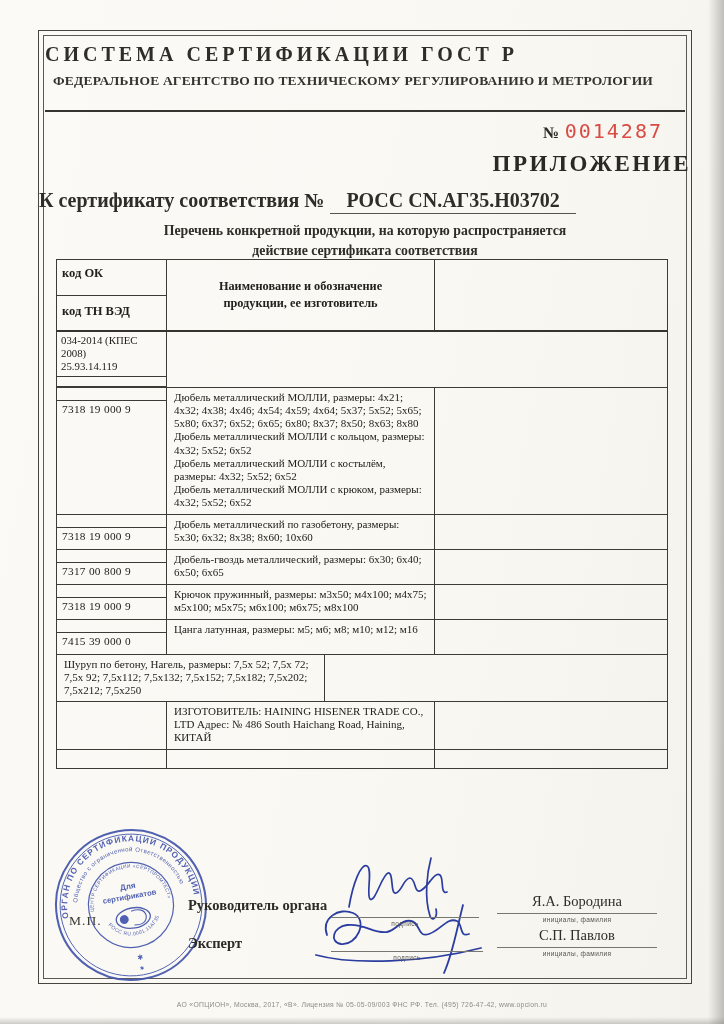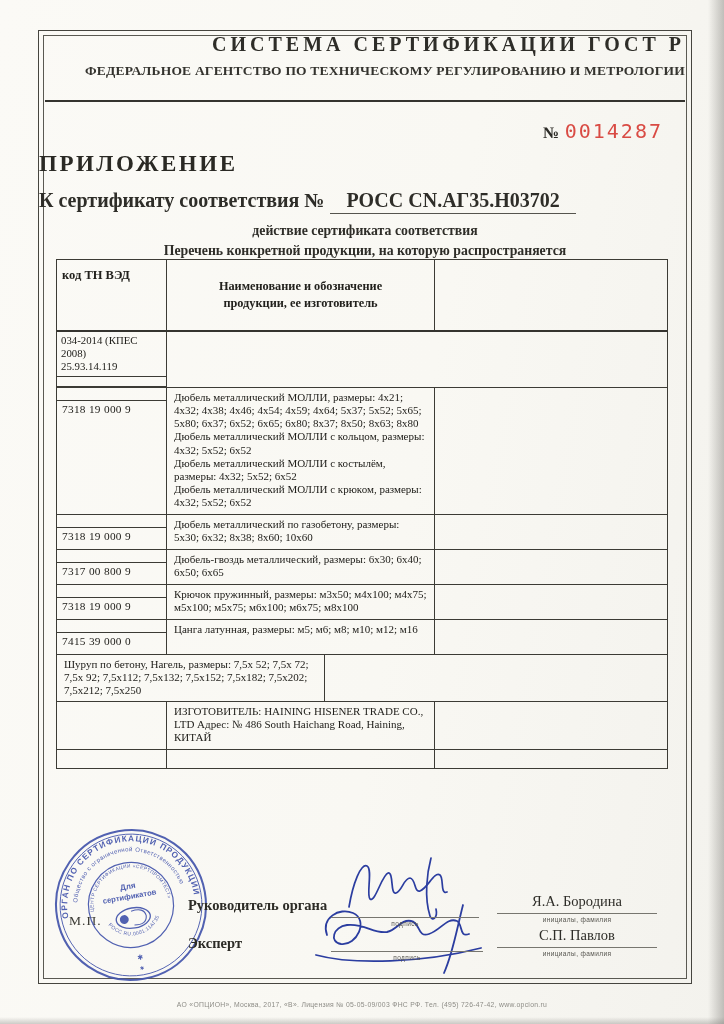--- a/index.html
+++ b/index.html
@@ -10,30 +10,30 @@
   }
   .edge-r{position:absolute;right:0;top:0;width:16px;height:100%;
     background:linear-gradient(to right,rgba(0,0,0,0),rgba(110,108,104,.40));}
   .edge-b{position:absolute;left:0;bottom:0;width:100%;height:7px;
     background:linear-gradient(to bottom,rgba(0,0,0,0),rgba(120,118,114,.35));}
 
   .frame{position:absolute;left:38px;top:30px;width:652px;height:952px;
     border:1.6px solid #46453f;}
   .frame::before{content:"";position:absolute;inset:4px;border:1px solid #5a5952;pointer-events:none;}
 
-  .masthead{position:absolute;left:6px;top:2px;right:6px;height:67px;text-align:right;
+  .masthead{position:absolute;left:6px;top:12px;right:6px;height:67px;text-align:left;
     border-bottom:2.6px solid #35342f;padding-top:0;box-sizing:content-box;}
   .masthead .l1{font-size:20px;font-weight:bold;letter-spacing:4px;color:#2e2d28;}
   .masthead .l2{font-size:13.5px;font-weight:bold;letter-spacing:.2px;margin-top:7px;color:#34332e;margin-left:8px;}
 
   .blank-no{position:absolute;top:88px;right:28px;white-space:nowrap;}
   .blank-no .lbl{font-size:16px;font-weight:bold;color:#2c2b26;margin-right:6px;}
   .blank-no .val{font-family:"DejaVu Sans Mono",monospace;font-size:20px;letter-spacing:2px;color:#d94b44;}
 
-  .doc-title{position:absolute;top:120px;left:0;right:0;text-align:left;
+  .doc-title{position:absolute;top:120px;left:0;right:0;text-align:right;
     font-size:23px;font-weight:bold;letter-spacing:2.5px;color:#2a2924;}
   .cert-line{position:absolute;top:158px;left:0;right:0;text-align:left;font-size:20px;font-weight:600;color:#2e2d28;}
   .cert-line .num{display:inline-block;border-bottom:1px solid #55544e;padding:0 16px 1px 16px;margin-left:6px;font-weight:600;}
   .subtitle{position:absolute;top:190px;left:0;right:0;text-align:center;
     font-size:13.8px;font-weight:bold;line-height:20px;color:#2e2d28;}
 
   .ctable{position:absolute;left:17px;top:228px;width:612px;border:1.6px solid #3c3b35;box-sizing:border-box;}
   .trow{display:flex;border-bottom:1.4px solid #3c3b35;}
   .trow:last-child{border-bottom:none;}
   .c1{width:110px;flex:none;border-right:1.4px solid #3c3b35;display:flex;flex-direction:column;box-sizing:border-box;}
@@ -95,28 +95,29 @@
       <span class="lbl">№</span><span class="val">0014287</span>
     </div>
 
     <div class="doc-title">ПРИЛОЖЕНИЕ</div>
 
     <div class="cert-line">
       <span>К сертификату соответствия №</span><span class="num">РОСС CN.АГ35.H03702</span>
     </div>
 
     <div class="subtitle">
+      <div>Перечень конкретной продукции,  на которую распространяется</div>
       <div>действие сертификата соответствия</div>
-      <div>Перечень конкретной продукции,  на которую распространяется</div>
     </div>
 
     <div class="ctable">
 
       <div class="trow thead">
         <div class="c1">
+          <div class="c1a">код ОК</div>
           <div class="c1b">код ТН ВЭД</div>
         </div>
         <div class="c2">Наименование и обозначение
 продукции, ее изготовитель</div>
       </div>
 
       <div class="trow r-ok">
         <div class="c1">
           <div class="ok-lines">
             <div>034-2014 (КПЕС 2008)</div>

